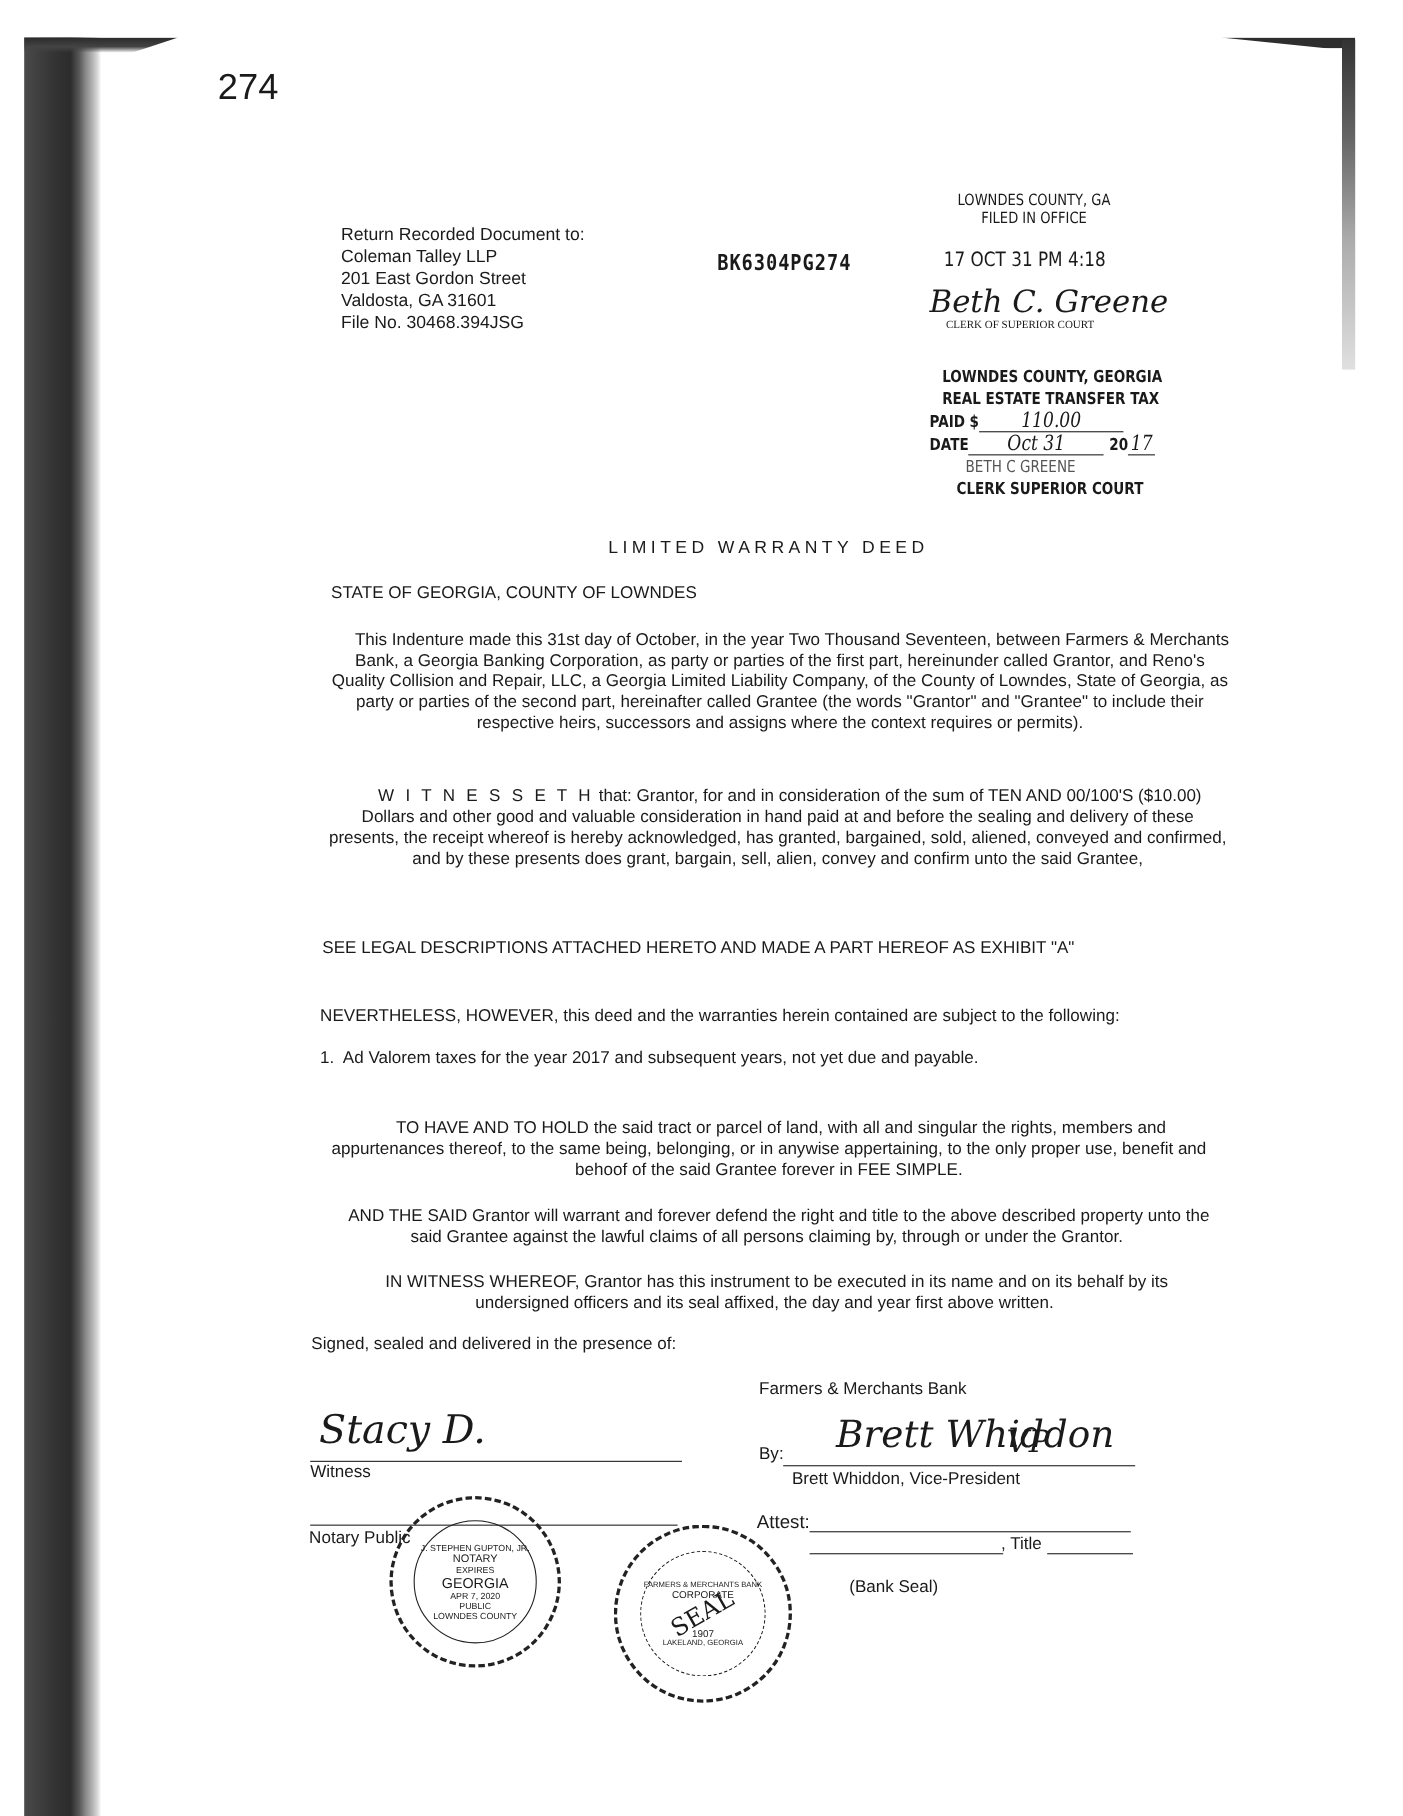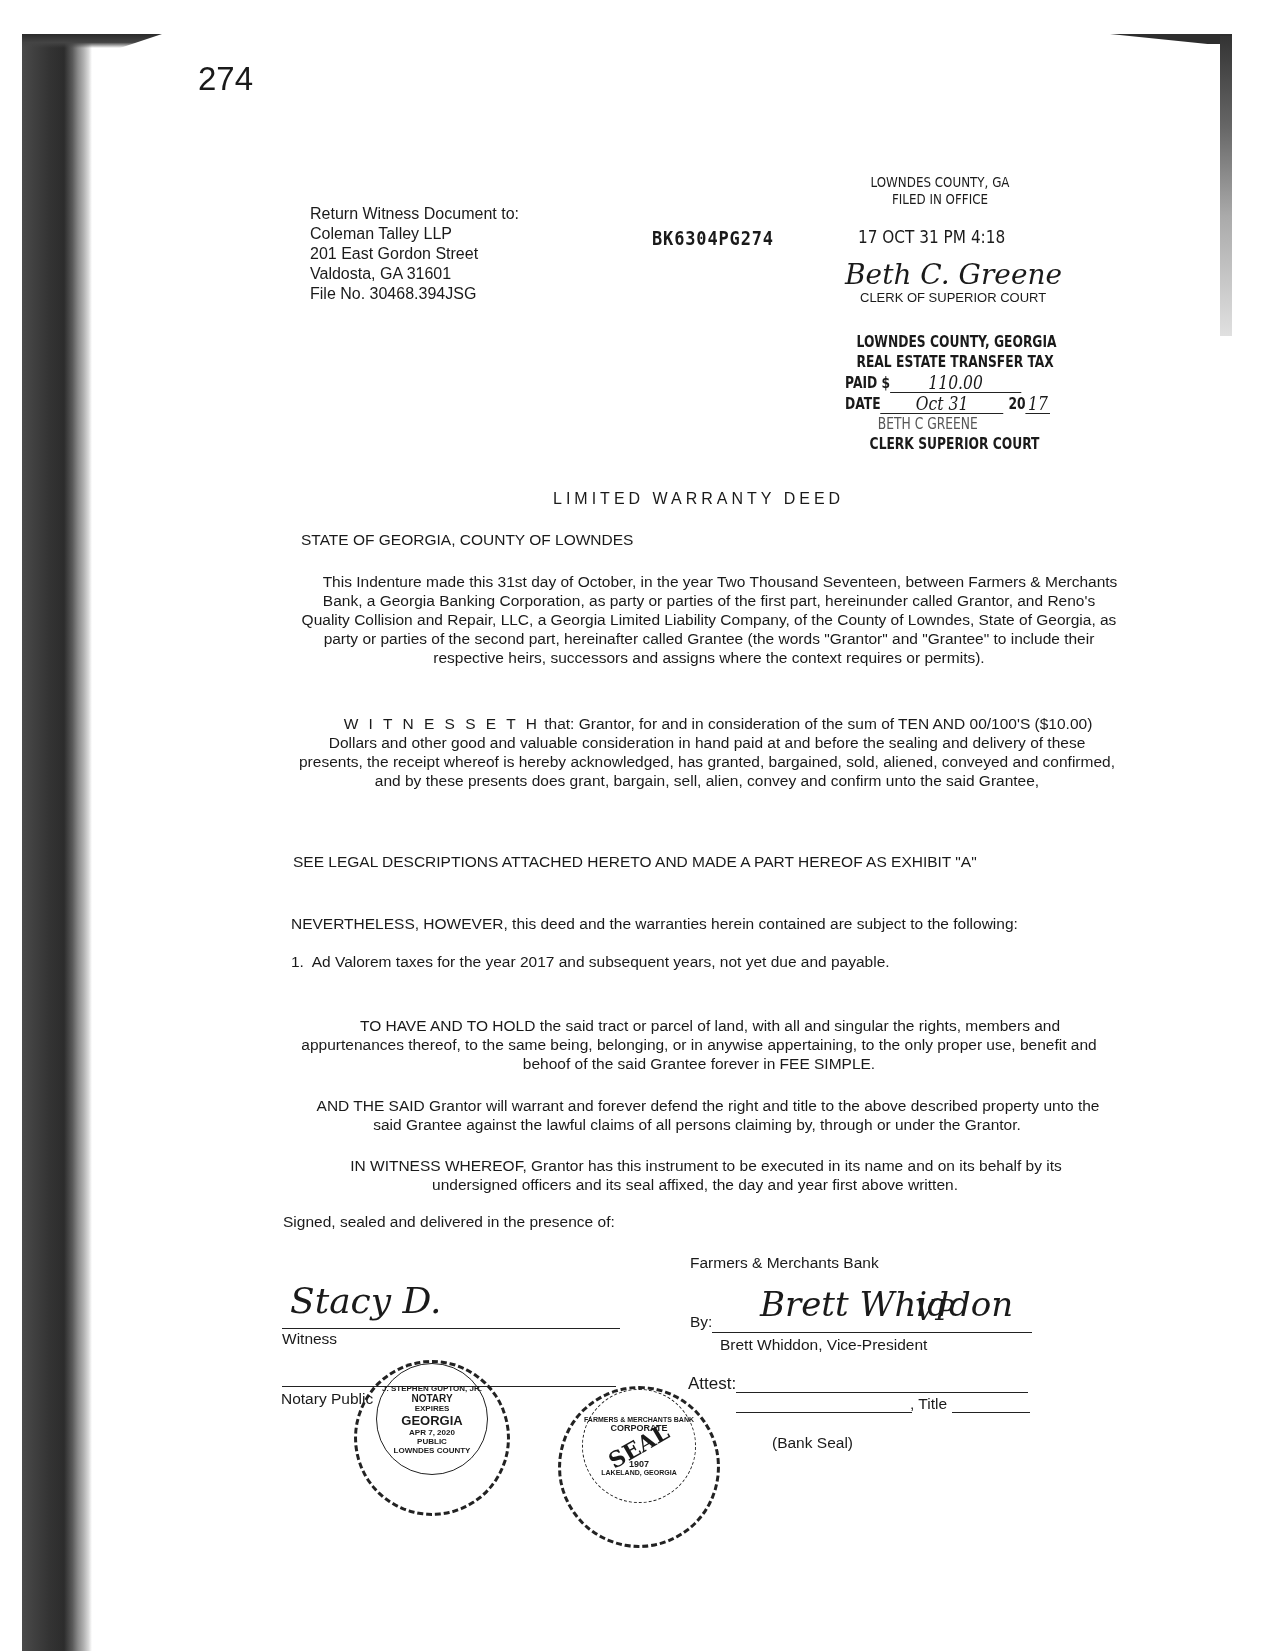--- a/index.html
+++ b/index.html
@@ -15,45 +15,45 @@
       background:linear-gradient(to bottom,#333 0%,#666 30%,#aaa 60%,#e0e0e0 100%); }
     .edge-right-top { left:1110px; top:34px; width:122px; height:10px; background:#2e2e2e;
       clip-path:polygon(0 0,100% 0,100% 100%,80% 100%); }
     .page-num { left:198px; top:60px; font-size:33px; }
     .return-block { left:310px; top:204px; font-size:16px; line-height:20px; }
     .bkpg { left:652px; top:226px; font-family:"DejaVu Sans Mono", monospace; font-size:20px; font-weight:bold; letter-spacing:1px; transform:scaleX(0.85); transform-origin:left; }
     .stamp { font-family:"DejaVu Sans", sans-serif; text-align:center; }
     .stamp1 { left:850px; top:174px; width:180px; font-size:14px; line-height:17px; transform:scaleX(0.85); }
     .stamp-time { left:858px; top:226px; font-size:18px; font-family:"DejaVu Sans", sans-serif; transform:scaleX(0.85); transform-origin:left; }
     .sig-clerk { left:845px; top:258px; font-family:"DejaVu Serif", serif; font-style:italic; font-size:28px; }
-    .clerk-label { left:860px; top:290px; font-size:13px; font-family:Liberation Sans, sans-serif; }
+    .clerk-label { left:860px; top:290px; font-size:10px; font-family:Liberation Serif, serif; }
     .tax-block { left:845px; top:332px; font-family:"DejaVu Sans", sans-serif; font-size:15px; font-weight:bold; line-height:20px; transform:scaleX(0.82); transform-origin:left; }
     .tax-line { display:flex; align-items:flex-end; }
     .tax-line .fill { border-bottom:1.5px solid #222; display:inline-block; text-align:center; font-weight:normal; font-style:italic; font-family:"DejaVu Serif", serif; font-size:19px; }
     .title { left:553px; top:490px; font-size:16px; letter-spacing:4px; }
     .body-text { left:297px; width:820px; font-size:15.5px; line-height:19px; }
     .indent { text-indent:22px;text-align:center; }
     .spaced { letter-spacing:3px; }
     .line { border-bottom:1.3px solid #222; position:absolute; height:0; }
     .sig { font-family:"DejaVu Serif", serif; font-style:italic; font-size:36px; }
-    .seal { border-radius:50%; border:3px dashed #222; display:flex; align-items:flex-start; justify-content:center; text-align:center; font-weight:bold; }
+    .seal { border-radius:50%; border:3px dashed #222; display:flex; align-items:center; justify-content:center; text-align:center; font-weight:normal; }
     .seal-inner { border-radius:50%; border:1.5px solid #222; display:flex; flex-direction:column; align-items:center; justify-content:center; }
   </style>
 </head>
 <body>
 
 <div class="abs edge-left"></div>
 <div class="abs edge-left-top"></div>
 <div class="abs edge-right-top"></div>
 <div class="abs edge-right"></div>
 
 <div class="abs page-num">274</div>
 
 <div class="abs return-block">
-  <div>Return Witness Document to:</div>
+  <div>Return Recorded Document to:</div>
   <div>Coleman Talley LLP</div>
   <div>201 East Gordon Street</div>
   <div>Valdosta, GA 31601</div>
   <div>File No. 30468.394JSG</div>
 </div>
 
 <div class="abs bkpg">BK6304PG274</div>
 
 <div class="abs stamp stamp1">
   <div>LOWNDES COUNTY, GA</div>

